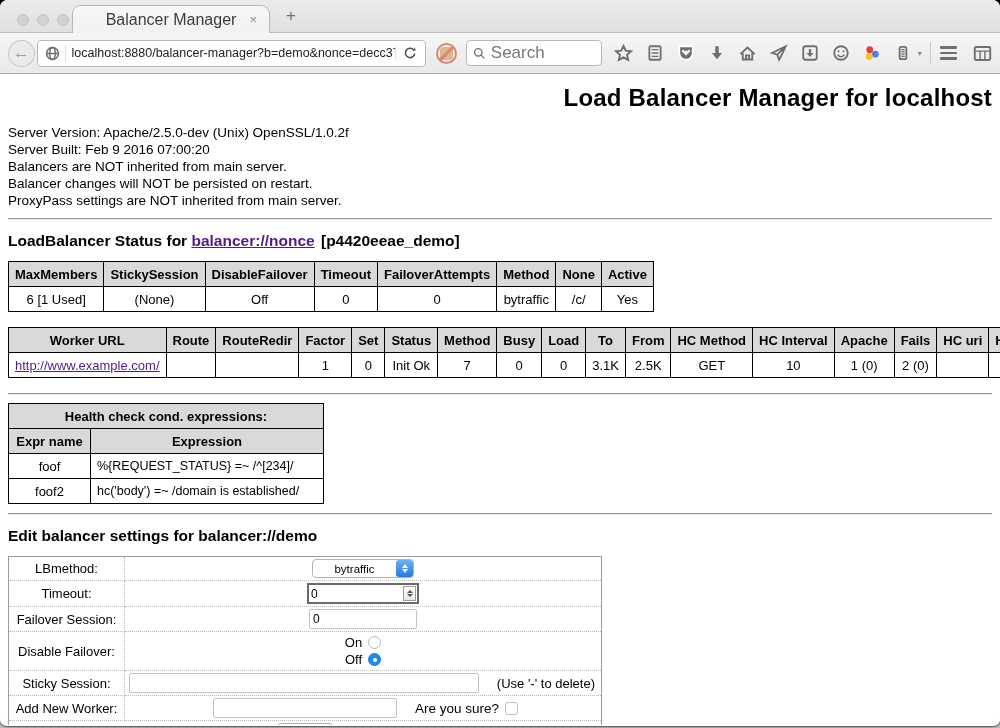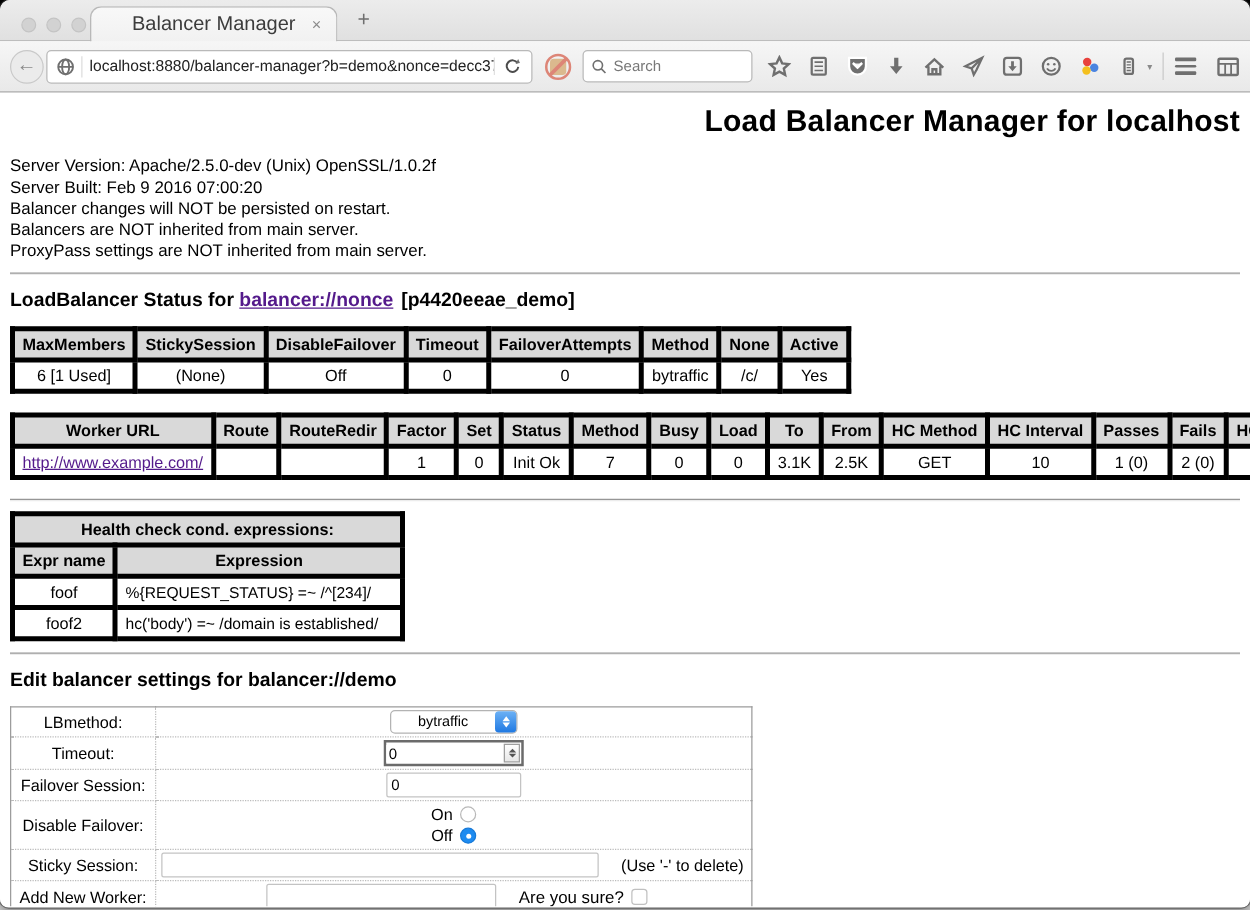--- a/index.html
+++ b/index.html
@@ -58,21 +58,21 @@
   .urlbar .reload { flex:none; width:30px; display:flex; justify-content:center; border-left:1px solid #e0e0e0; }
   .blockicon { margin:0 9px 0 10px; flex:none; position:relative; width:21px; height:21px; }
   .blockicon .inner { position:absolute; inset:4px; background:#dbb98e; border-radius:3px; }
   .blockicon .ring { position:absolute; inset:0; border:2.5px solid #dd8577; border-radius:50%; }
   .blockicon .slash { position:absolute; left:9px; top:1px; width:2.5px; height:19px; background:#dd8577; transform:rotate(45deg); }
   .searchbox {
     width:138px; height:26px; background:#fff; border:1px solid #b9b9b9;
     border-radius:4px; display:flex; align-items:center; padding:0 6px; margin-right:8px;
   }
   .searchbox input {
-    border:none; outline:none; flex:1; width:80px; font-size:12px;
+    border:none; outline:none; flex:1; width:80px; font-size:17px;
     font-family:"Liberation Sans",sans-serif; color:#c2410c; background:transparent; margin-left:5px;
   }
   .searchbox input::placeholder { color:#777; }
   .tb-icons { display:flex; align-items:center; gap:11px; margin-left:4px; }
   .tb-ic { width:20px; height:20px; display:flex; align-items:center; justify-content:center; }
   .caret { font-size:8px; color:#8a8a8a; margin-left:-6px; }
   .tb-sep { width:1px; height:22px; background:#c9c9c9; margin:0 8px; }
   .hamburger { display:flex; flex-direction:column; gap:3px; }
   .hamburger span { width:17px; height:2.5px; background:#6f6f6f; border-radius:1px; }
   
@@ -80,21 +80,21 @@
   h1 { font-size:24px; font-weight:bold; padding-top:10px; margin-bottom:12px; letter-spacing:.2px;text-align:right; }
   .info { font-size:13.5px; line-height:17px; }
   hr { border:none; height:1px; background:#969696; box-shadow:0 1px 0 #ececec; margin:9px 0; }
   hr.thick { height:2px; }
   h3 { font-size:15.5px; font-weight:bold; margin:13px 0 11px; }
   h3 a, td a { color:#541a8b; }
   h3 .suffix { margin-left:2px; }
   table { border-collapse:collapse; font-size:13px; }
   .dt { margin-bottom:15px; }
   .dt th, .dt td {
-    border:4px solid #000000; padding:1px 6px; text-align:center; height:25px;
+    border:1px solid #000000; padding:1px 6px; text-align:center; height:25px;
     white-space:nowrap;
   }
   .dt { border:1px solid #949494; }
   .dt th { background:#d9d9d9; }
   .dt td.l { text-align:left; }
   .health { width:316px; margin-bottom:6px; }
   .health td.expr { font-size:12.5px; text-align:left; }
   
   .form-t { width:594px; border:1px solid #9c9c9c; margin-bottom:5px; }
   .form-t td { border:1px dotted #bcbcbc; padding:2px 4px; font-size:13px;margin-top:32px; }
@@ -271,22 +271,22 @@
         </svg>
     </span>
   </div>
 
   <div class="content">
     <h1>Load Balancer Manager for localhost</h1>
 
     <div class="info">
       <div>Server Version: Apache/2.5.0-dev (Unix) OpenSSL/1.0.2f</div>
       <div>Server Built: Feb 9 2016 07:00:20</div>
+      <div>Balancers are NOT inherited from main server.</div>
       <div>Balancer changes will NOT be persisted on restart.</div>
-      <div>Balancers are NOT inherited from main server.</div>
       <div>ProxyPass settings are NOT inherited from main server.</div>
     </div>
 
     <hr>
 
     <h3>
       <span>LoadBalancer Status for </span><a href="#">balancer://nonce</a>
       <span class="suffix">[p4420eeae_demo]</span>
     </h3>
 
@@ -324,21 +324,21 @@
         <th>Factor</th>
         <th>Set</th>
         <th>Status</th>
         <th>Method</th>
         <th>Busy</th>
         <th>Load</th>
         <th>To</th>
         <th>From</th>
         <th>HC Method</th>
         <th>HC Interval</th>
-        <th>Passes</th>
+        <th>Apache</th>
         <th>Fails</th>
         <th>HC uri</th>
         <th>HC Expr</th>
       </tr>
       <tr>
         <td class="l"><a href="#">http://www.example.com/</a></td>
         <td></td>
         <td></td>
         <td>1</td>
         <td>0</td>

